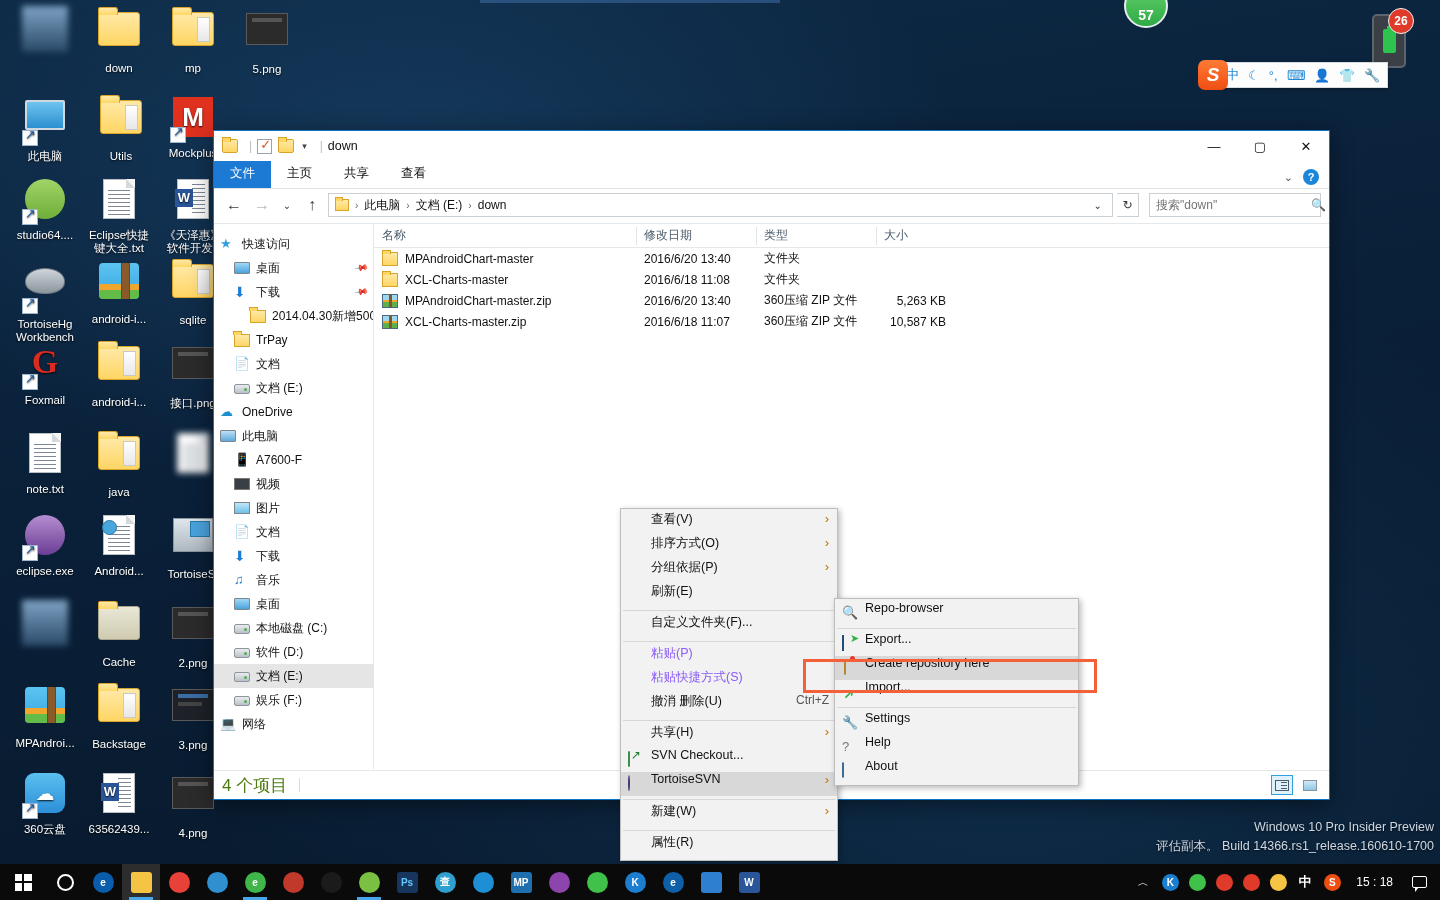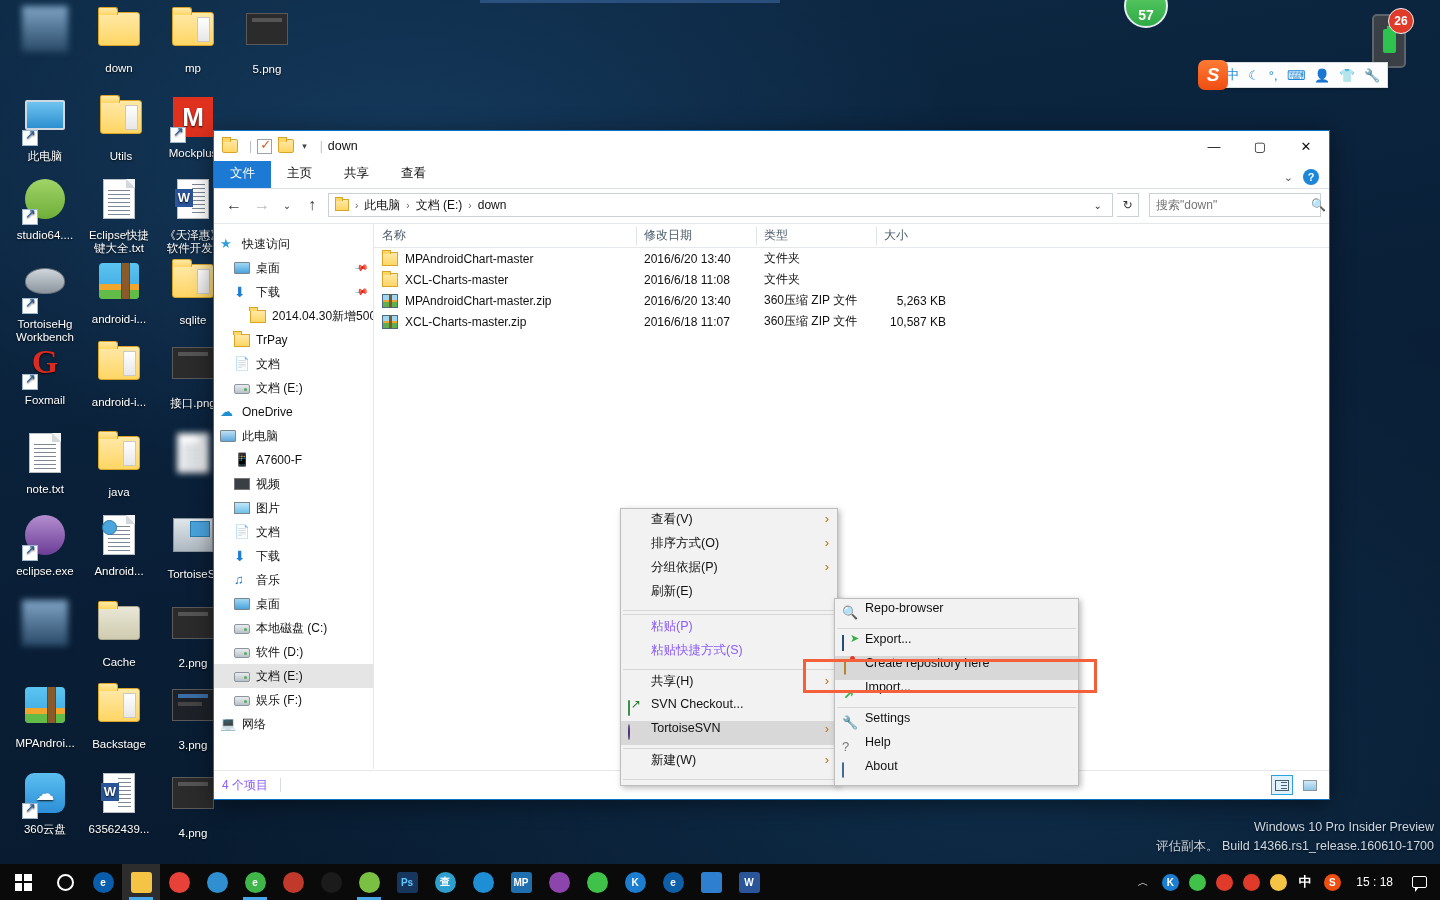--- a/index.html
+++ b/index.html
@@ -117,21 +117,21 @@
   .sortmark{position:absolute;left:58px;top:-8px;font-size:10px;color:#6b7a88;}
   .frow{height:21px;display:flex;align-items:center;font-size:12px;color:#111;}
   .fname{display:flex;align-items:center;padding-left:8px;}
   .fico{width:16px;height:14px;margin-right:7px;position:relative;flex:none;}
   .fico.folder-i{background:linear-gradient(#ffe9a8,#ffd664);border:1px solid #d8a52a;}
   .fico.folder-i:before{content:"";position:absolute;left:-1px;top:-3px;width:7px;height:3px;background:#ffd664;border:1px solid #d8a52a;border-bottom:none;}
   .fico.zip-i{border:1px solid #4a6b86;background:linear-gradient(#9fd6f2 0 45%, #f0a62c 45% 62%, #5fb04a 62% 100%);}
   .fico.zip-i:after{content:"";position:absolute;left:6px;top:-1px;bottom:-1px;width:3px;background:#7a5a30;}
 
   #statusbar{position:absolute;left:0;right:0;bottom:0;height:29px;border-top:1px solid #e5e8ea;
-    display:flex;align-items:center;font-size:12px;color:#8b5cf6;padding:0 8px;background:#fff;}
+    display:flex;align-items:center;font-size:17px;color:#4d7c0f;padding:0 8px;background:#fff;}
   .sb-sep{width:1px;height:14px;background:#d8dcdf;margin-left:12px;}
   .viewbtns{margin-left:auto;display:flex;gap:6px;align-items:center;}
   .vbtn{width:22px;height:20px;display:flex;align-items:center;justify-content:center;}
   .vbtn.act{border:1px solid #2f9fe0;background:#dff1fb;}
   .vb-detail{width:14px;height:11px;border:1px solid #4a5b6b;position:relative;}
   .vb-detail:after{content:"";position:absolute;left:5px;top:1px;right:1px;
     background:repeating-linear-gradient(#4a5b6b 0 1px, transparent 1px 3px);height:9px;}
   .vb-thumb{width:14px;height:11px;border:1px solid #8b949c;background:linear-gradient(#cfe9f7,#8fc7e6);}
 
   
@@ -705,26 +705,33 @@
       <span class="arrow">›</span>
     </div>
     <div class="mi">
       <span>分组依据(P)</span>
       <span class="arrow">›</span>
     </div>
     <div class="mi">
       <span>刷新(E)</span>
     </div>
     <div class="msep"></div>
+    <div class="mi">
+      <span>自定义文件夹(F)...</span>
+    </div>
     <div class="msep"></div>
     <div class="mi disabled">
       <span>粘贴(P)</span>
     </div>
     <div class="mi disabled">
       <span>粘贴快捷方式(S)</span>
+    </div>
+    <div class="mi">
+      <span>撤消 删除(U)</span>
+      <span class="accel">Ctrl+Z</span>
     </div>
     <div class="msep"></div>
     <div class="mi">
       <span>共享(H)</span>
       <span class="arrow">›</span>
     </div>
     <div class="mi">
       <span class="mico"><span class="ic-svnco"></span></span>
       <span>SVN Checkout...</span>
     </div>
@@ -732,20 +739,23 @@
       <span class="mico"><span class="ic-tsvn"></span></span>
       <span>TortoiseSVN</span>
       <span class="arrow">›</span>
     </div>
     <div class="msep"></div>
     <div class="mi">
       <span>新建(W)</span>
       <span class="arrow">›</span>
     </div>
     <div class="msep"></div>
+    <div class="mi">
+      <span>属性(R)</span>
+    </div>
   </div>
 <div id="svnmenu">
     <div class="mi">
       <span class="mico"><span class="ic-repo">🔍</span></span>
       <span>Repo-browser</span>
     </div>
     <div class="msep"></div>
     <div class="mi">
       <span class="mico"><span class="ic-export"></span></span>
       <span>Export...</span>

